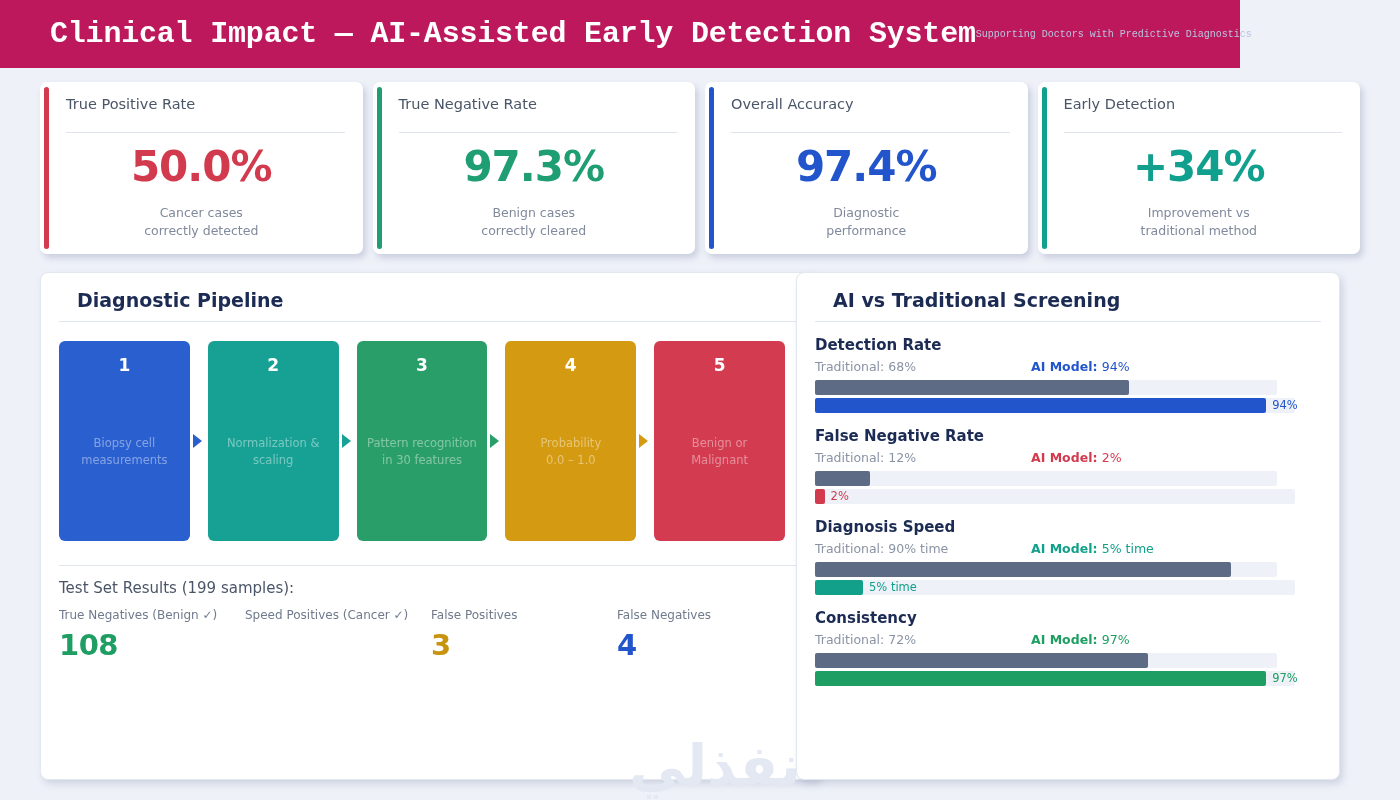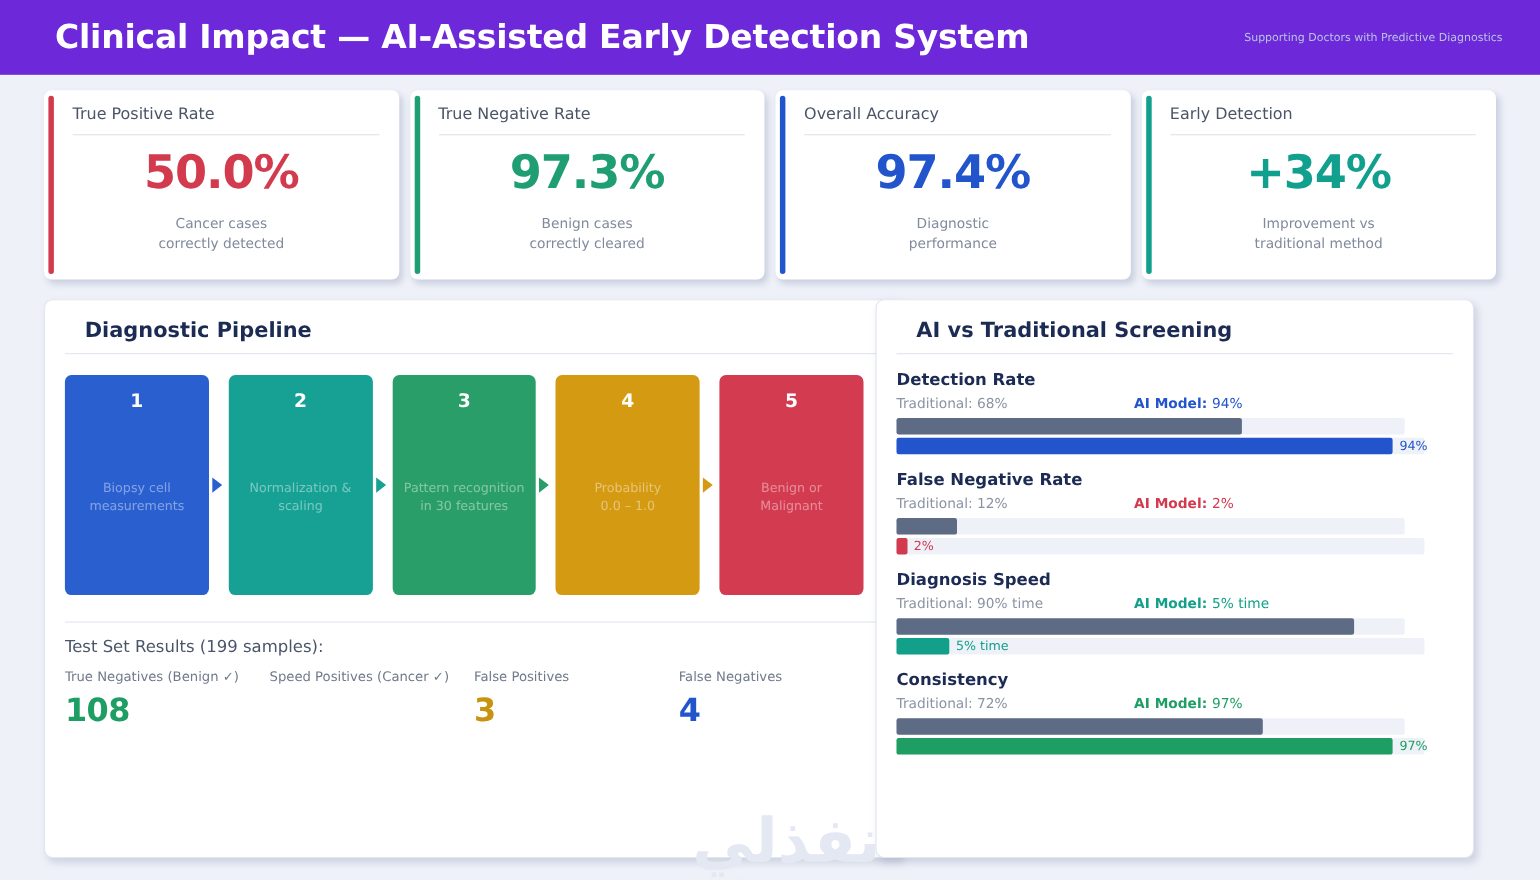--- a/index.html
+++ b/index.html
@@ -6,24 +6,25 @@
   html, body {
     width: 1400px; height: 800px;
     background: #eef1f8;
     font-family: "DejaVu Sans", "Liberation Sans", sans-serif;
     overflow: hidden;
   }
   .page { position: relative; width: 1400px; height: 800px; }
 
   
   .header {
-    position: absolute; left: 0; top: 0; width: 1400px; height: 68px;
-    background: #6d28d9;
+    position: absolute; left: 0; top: 0; width: 1240px; height: 68px;
+    background: #be185d;
     display: flex; align-items: center; justify-content: space-between;
     padding: 0 20px 0 50px;
+    font-family: Liberation Mono, monospace;
   }
   .header-title {
     color: #ffffff; font-size: 30px; font-weight: bold;
     letter-spacing: -0.2px; white-space: nowrap;
   }
   .header-sub {
     color: #b9c4e0; font-size: 10px; white-space: nowrap;
     padding-right: 14px;
   }
 
@@ -39,21 +40,21 @@
     box-shadow: 3px 4px 6px rgba(120,130,165,0.30);
     padding: 14px 18px 0 18px;
     overflow: hidden;
   }
   .kpi-accent {
     position: absolute; left: 4px; top: 5px; width: 5px; height: 162px;
     border-radius: 3px;
   }
   .kpi-label {
     font-size: 14.5px; color: #4a5568; margin-left: 8px;
-    padding-bottom: 10px; border-bottom: 1px solid #dfe3ec;
+    padding-bottom: 20px; border-bottom: 1px solid #dfe3ec;
   }
   .kpi-value {
     margin-top: 9px; text-align: center;
     font-size: 42px; font-weight: bold; letter-spacing: -1px;
   }
   .kpi-desc {
     margin-top: 13px; text-align: center;
     font-size: 12.5px; color: #808a9c; line-height: 1.45;
   }
 

